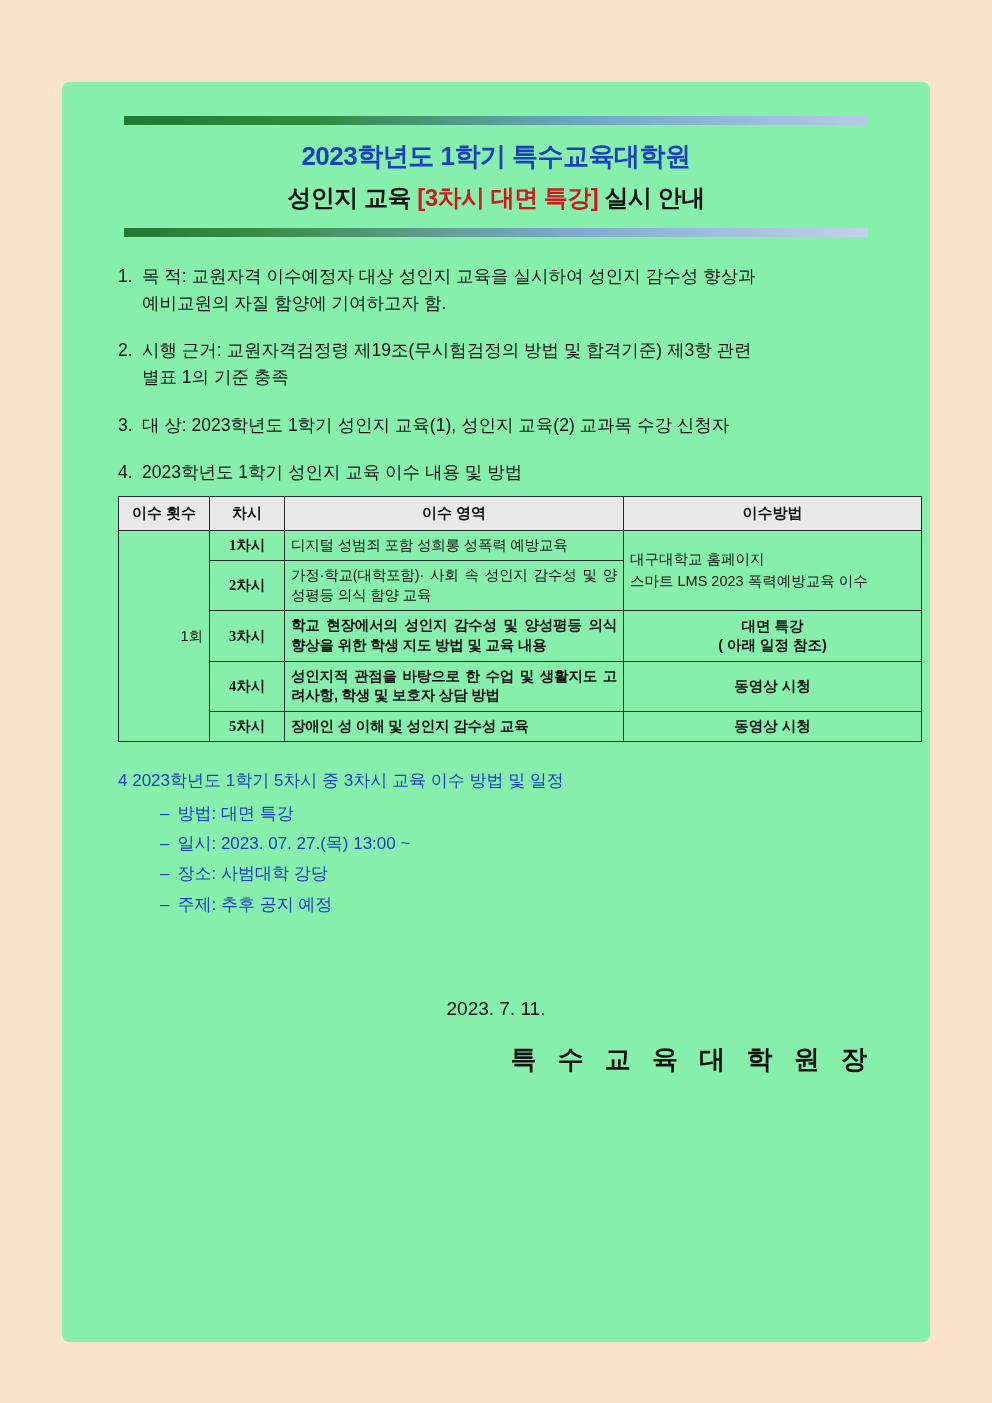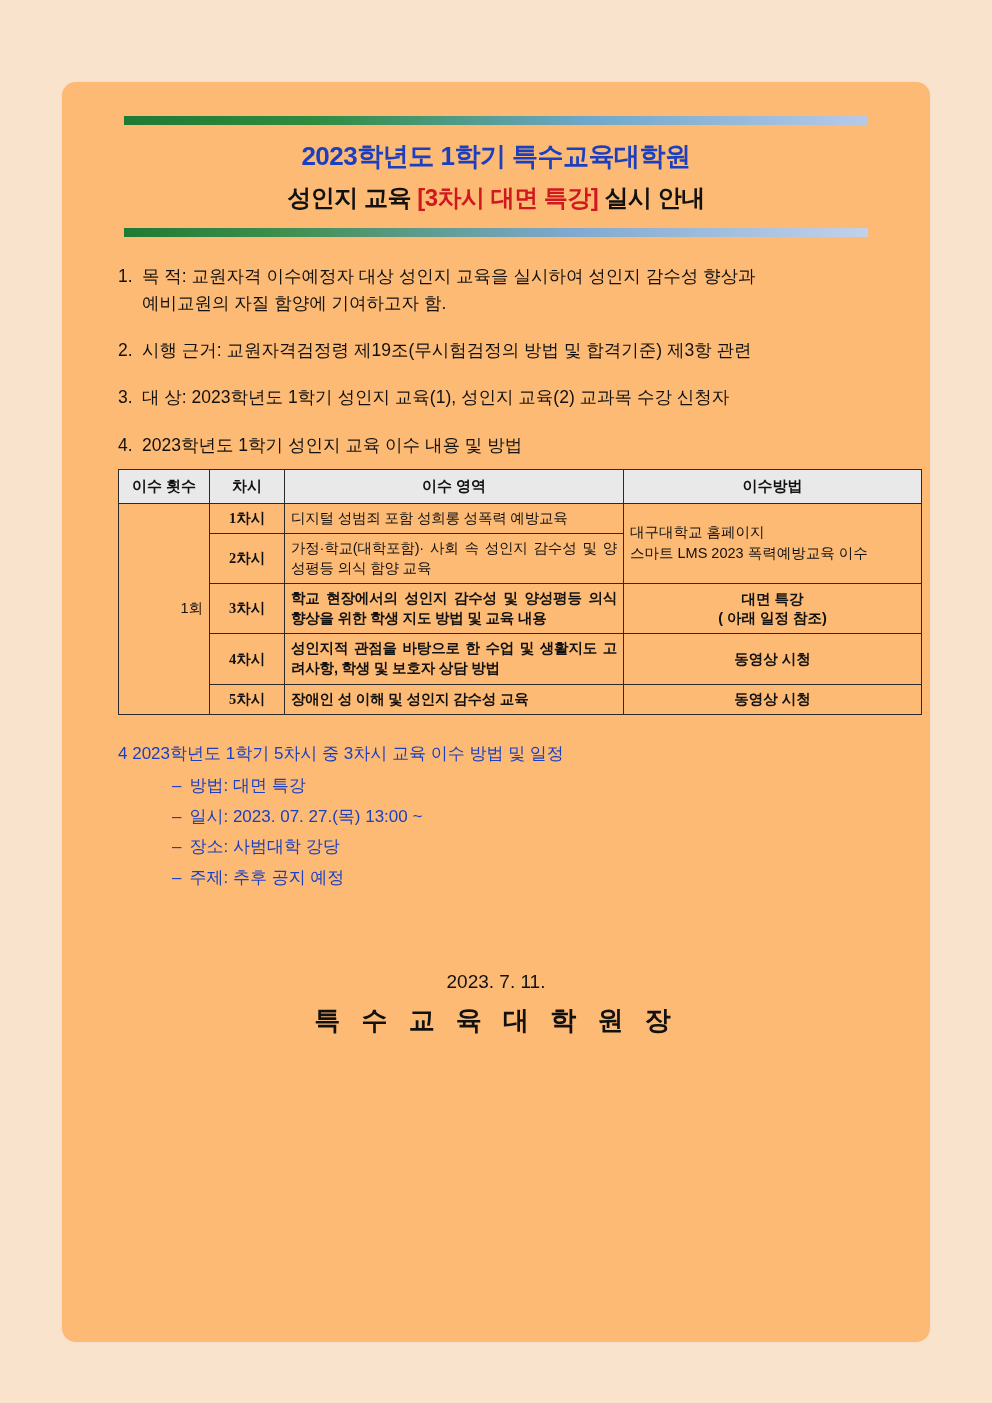--- a/index.html
+++ b/index.html
@@ -13,22 +13,22 @@
     font-family: "Liberation Sans", sans-serif;
     position: relative;
     overflow: hidden;
   }
   .page {
     position: absolute;
     left: 62px;
     top: 82px;
     width: 868px;
     height: 1260px;
-    background: #fdba74;
-    border-radius: 14px;
+    background: #86efac;
+    border-radius: 8px;
     box-shadow: 0 0 0 1px rgba(0,0,0,0.02);
   }
   .inner {
     position: absolute;
     left: 0;
     top: 0;
     right: 0;
     bottom: 0;
     padding: 34px 56px 0 56px;
     box-sizing: border-box;
@@ -152,36 +152,36 @@
   }
   .blue-block .heading {
     font-size: 17px;
   }
   .blue-block ul {
     list-style: none;
     margin: 6px 0 0 0;
     padding: 0 0 0 42px;
   }
   .blue-block li {
-    margin: 4px 12px;
+    margin: 4px 0;
   }
   .blue-block li .dash {
     margin-right: 8px;
   }
 
   
   .date {
     text-align: center;
     margin-top: 80px;
     font-size: 19px;
     color: #111;
   }
   .signer {
-    text-align: center;
-    margin-top: 10px;
+    text-align: right;
+    margin-top: 22px;
     font-size: 26px;
     font-weight: bold;
     letter-spacing: 7px;
     color: #111;
   }
 </style>
 </head>
 <body>
 
 <div class="page">
@@ -201,20 +201,21 @@
         <div class="body">
           <span class="lbl">목 적:</span><span> 교원자격 이수예정자 대상 성인지 교육을 실시하여 성인지 감수성 향상과</span>
           <span class="line2">예비교원의 자질 함양에 기여하고자 함.</span>
         </div>
       </div>
 
       <div class="item">
         <div class="num">2.</div>
         <div class="body">
           <span class="lbl">시행 근거:</span><span> 교원자격검정령 제19조(무시험검정의 방법 및 합격기준) 제3항 관련</span>
+          <span class="line2">별표 1의 기준 충족</span>
         </div>
       </div>
 
       <div class="item">
         <div class="num">3.</div>
         <div class="body">
           <span class="lbl">대 상:</span><span> 2023학년도 1학기 성인지 교육(1), 성인지 교육(2) 교과목 수강 신청자</span>
         </div>
       </div>
 

